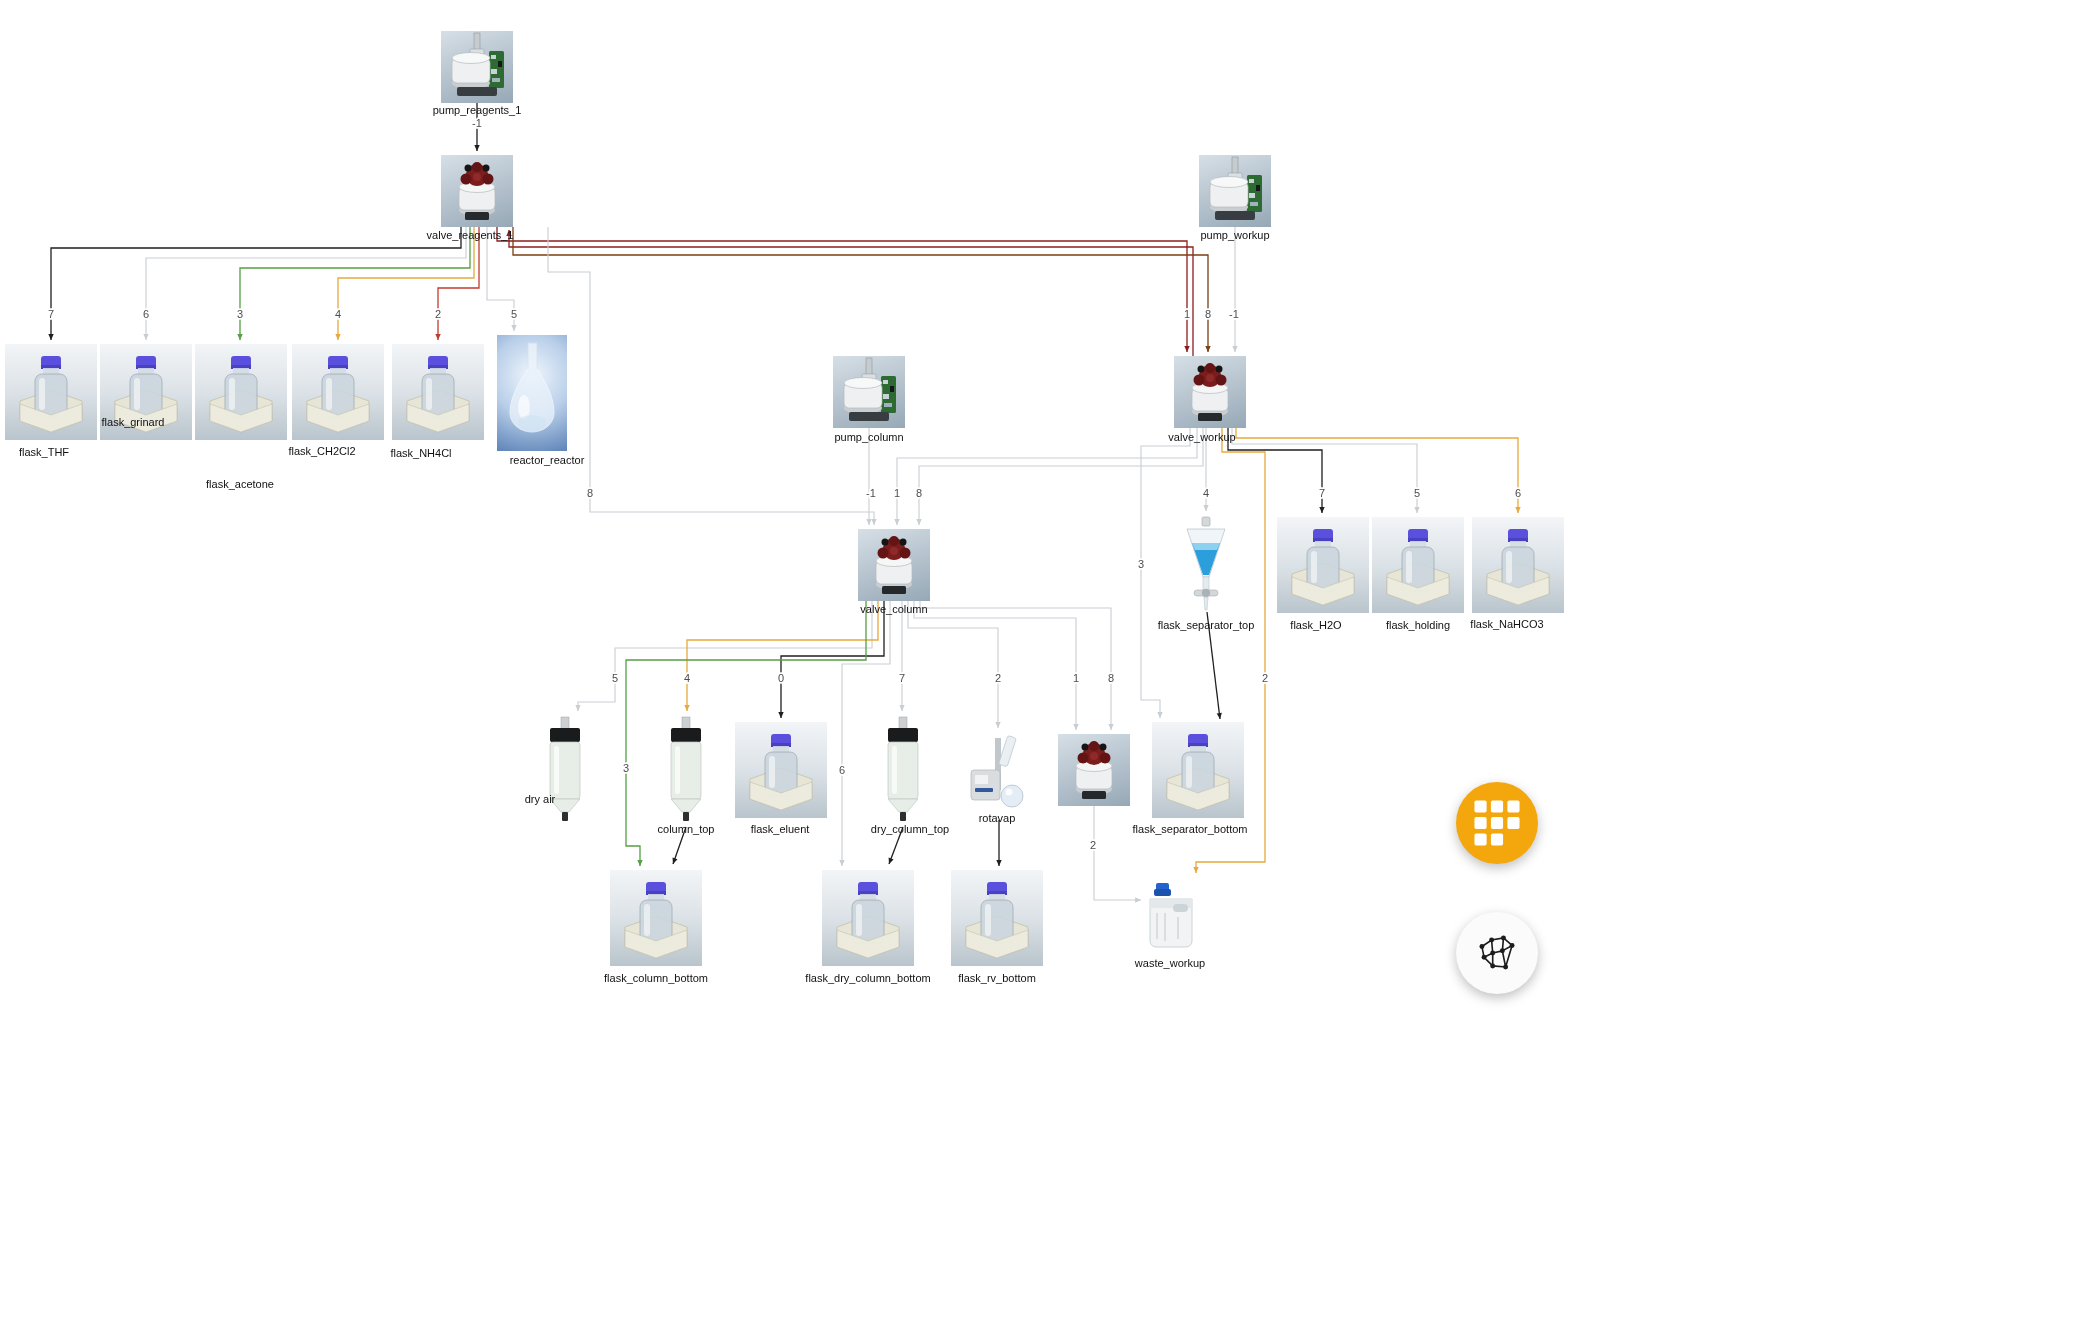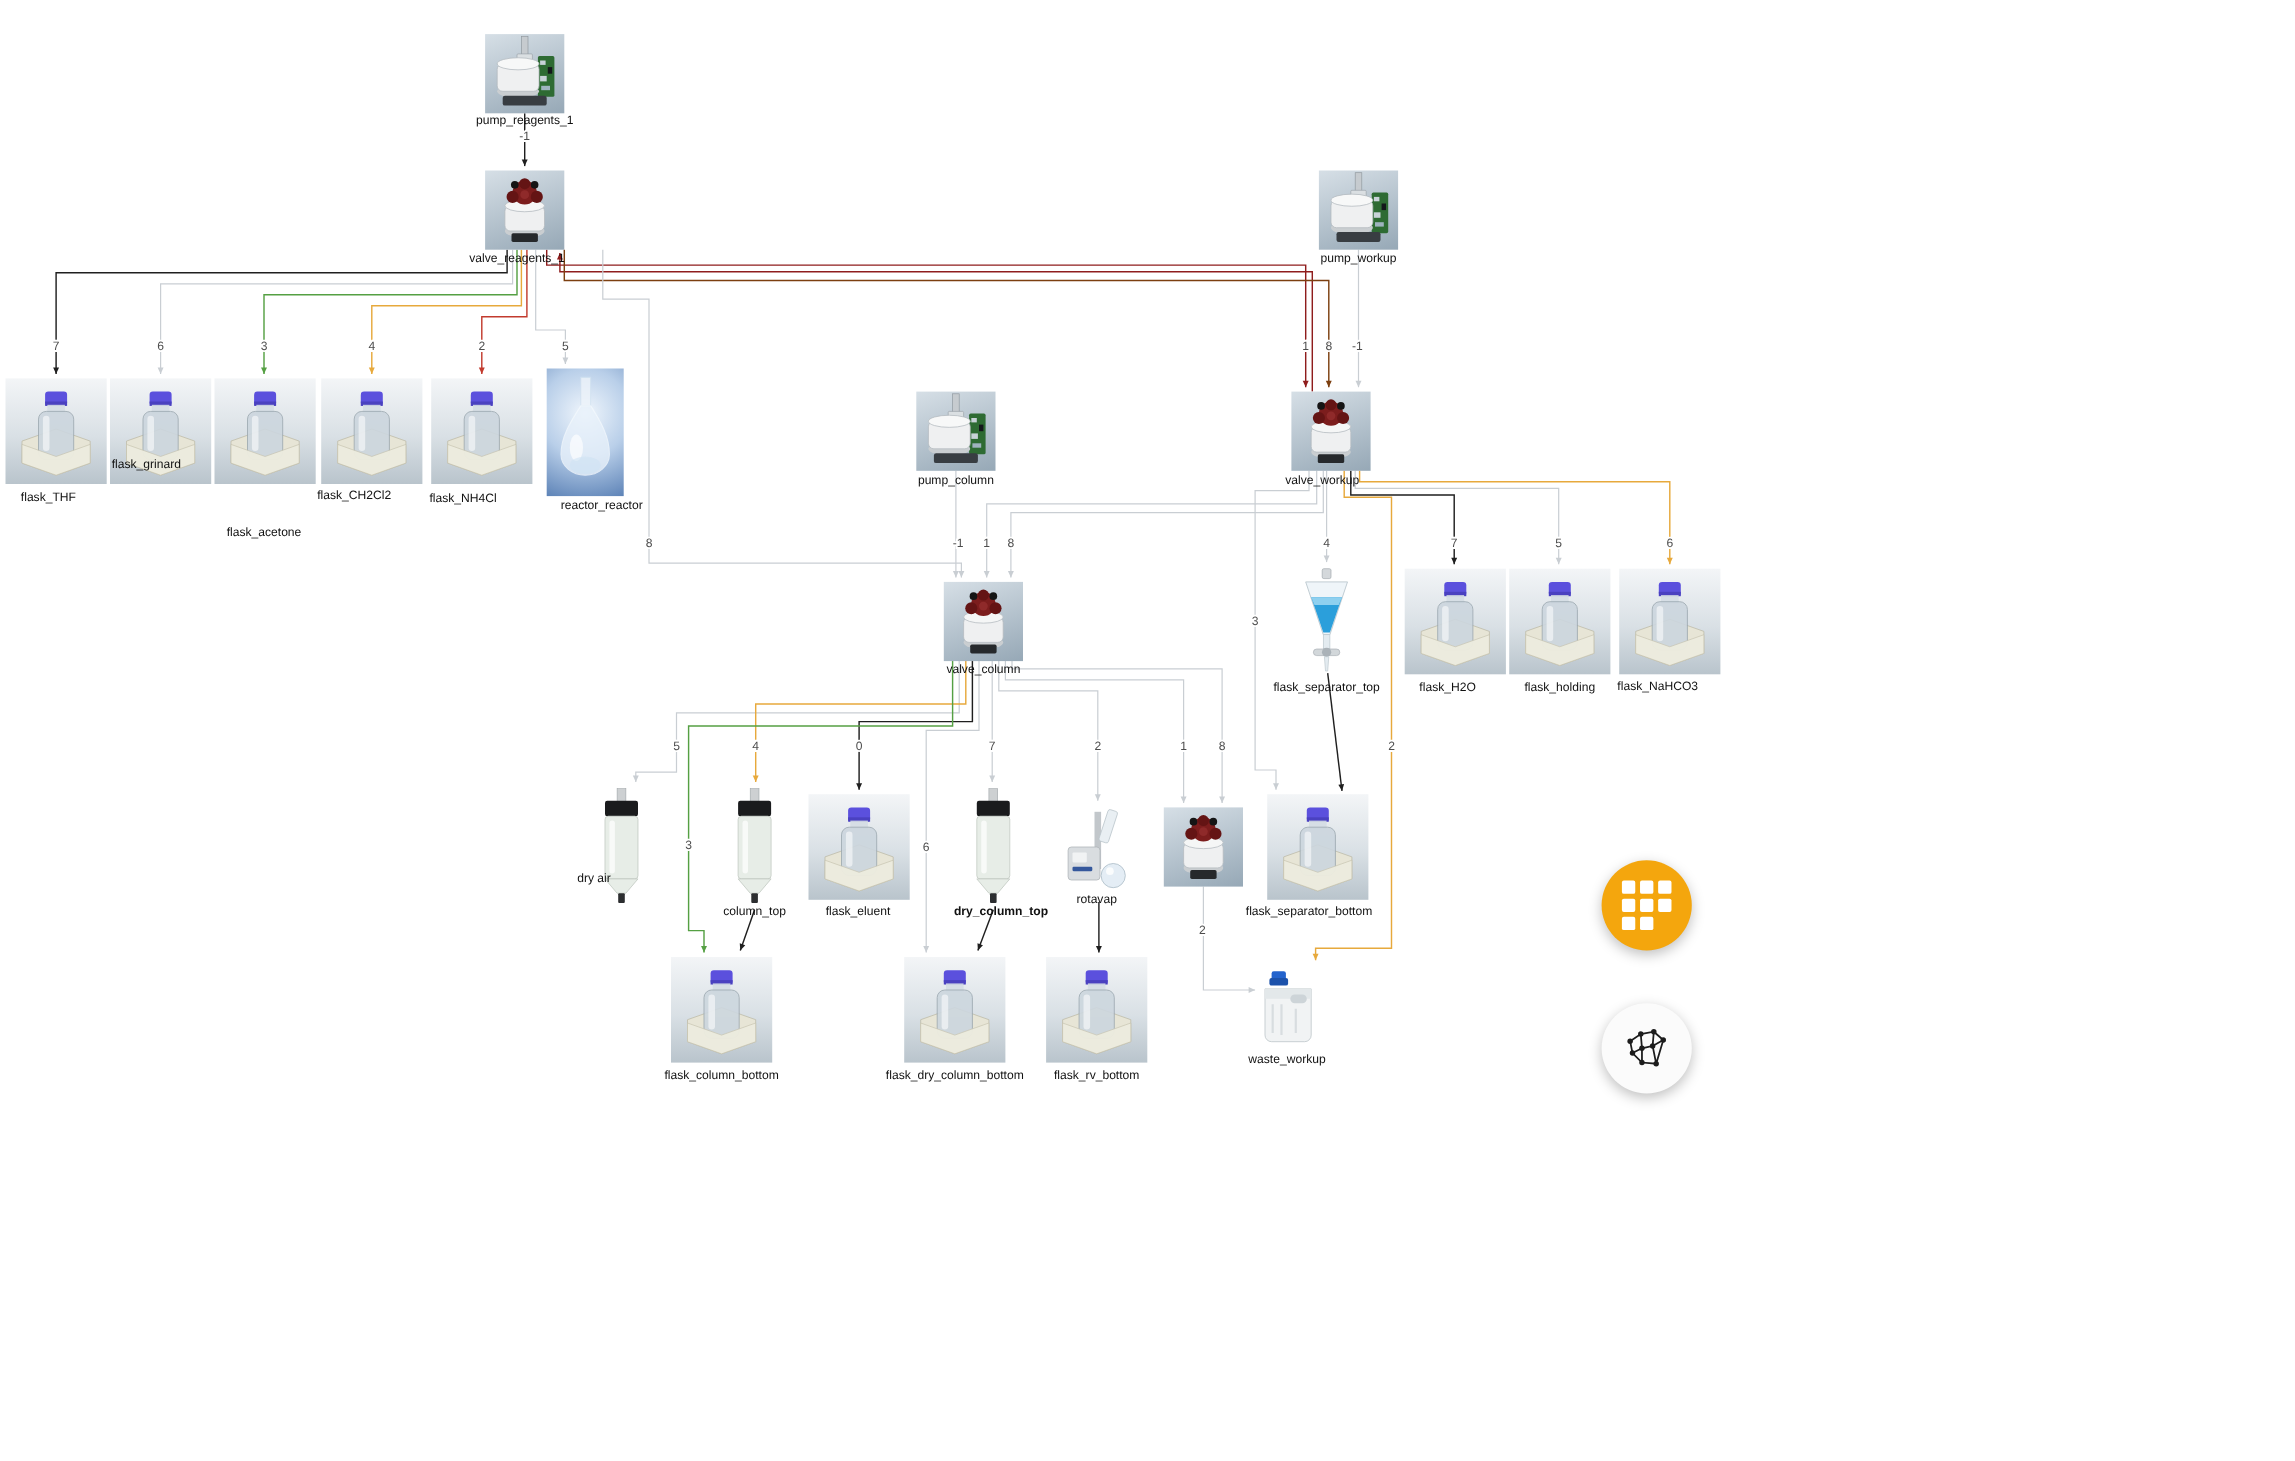--- a/index.html
+++ b/index.html
@@ -374,21 +374,21 @@
       <div class="node bg-white" style="left: 881px; top: 715px; width: 44px; height: 110px;">
         <svg viewBox="0 0 44 110">
     <rect x="18" y="2" width="8" height="12" fill="#cdd0d2" stroke="#9aa0a4" stroke-width="0.5"></rect>
     <rect x="7" y="13" width="30" height="14" rx="2" fill="#1a1b1d"></rect>
     <rect x="7" y="27" width="30" height="57" rx="3" fill="#e7ede7" stroke="#c0c8c0" stroke-width="0.7"></rect>
     <rect x="11" y="31" width="5" height="48" rx="2.5" fill="#ffffff" opacity="0.7"></rect>
     <polygon points="7,84 37,84 26,97 18,97" fill="#e7ede7" stroke="#c0c8c0" stroke-width="0.7"></polygon>
     <rect x="19" y="97" width="6" height="9" rx="1" fill="#2c2e30"></rect>
   </svg>
       </div>
-      <div class="node-label" style="left: 910px; top: 829px; font-weight: bold;">dry_column_top</div>
+      <div class="node-label" style="left: 910px; top: 829px;">dry_column_top</div>
       <div class="node bg-white" style="left: 967px; top: 732px; width: 62px; height: 86px;">
         <svg viewBox="0 0 62 86">
     <rect x="28" y="6" width="6" height="52" fill="#c2c7cb"></rect>
     <rect x="36" y="4" width="9" height="30" rx="2" transform="rotate(18 40 19)" fill="#e9eff3" stroke="#bcc6cc" stroke-width="0.7"></rect>
     <rect x="4" y="38" width="29" height="30" rx="3" fill="#d9dde0" stroke="#aeb4b8" stroke-width="0.7"></rect>
     <rect x="8" y="43" width="13" height="9" rx="1" fill="#f1f3f4"></rect>
     <rect x="8" y="56" width="18" height="4" rx="1" fill="#35589c"></rect>
     <circle cx="45" cy="64" r="11" fill="#e2ecf4" opacity="0.9" stroke="#a9bac5" stroke-width="0.8"></circle>
     <circle cx="42" cy="60" r="3.5" fill="#ffffff" opacity="0.8"></circle>
   </svg>

